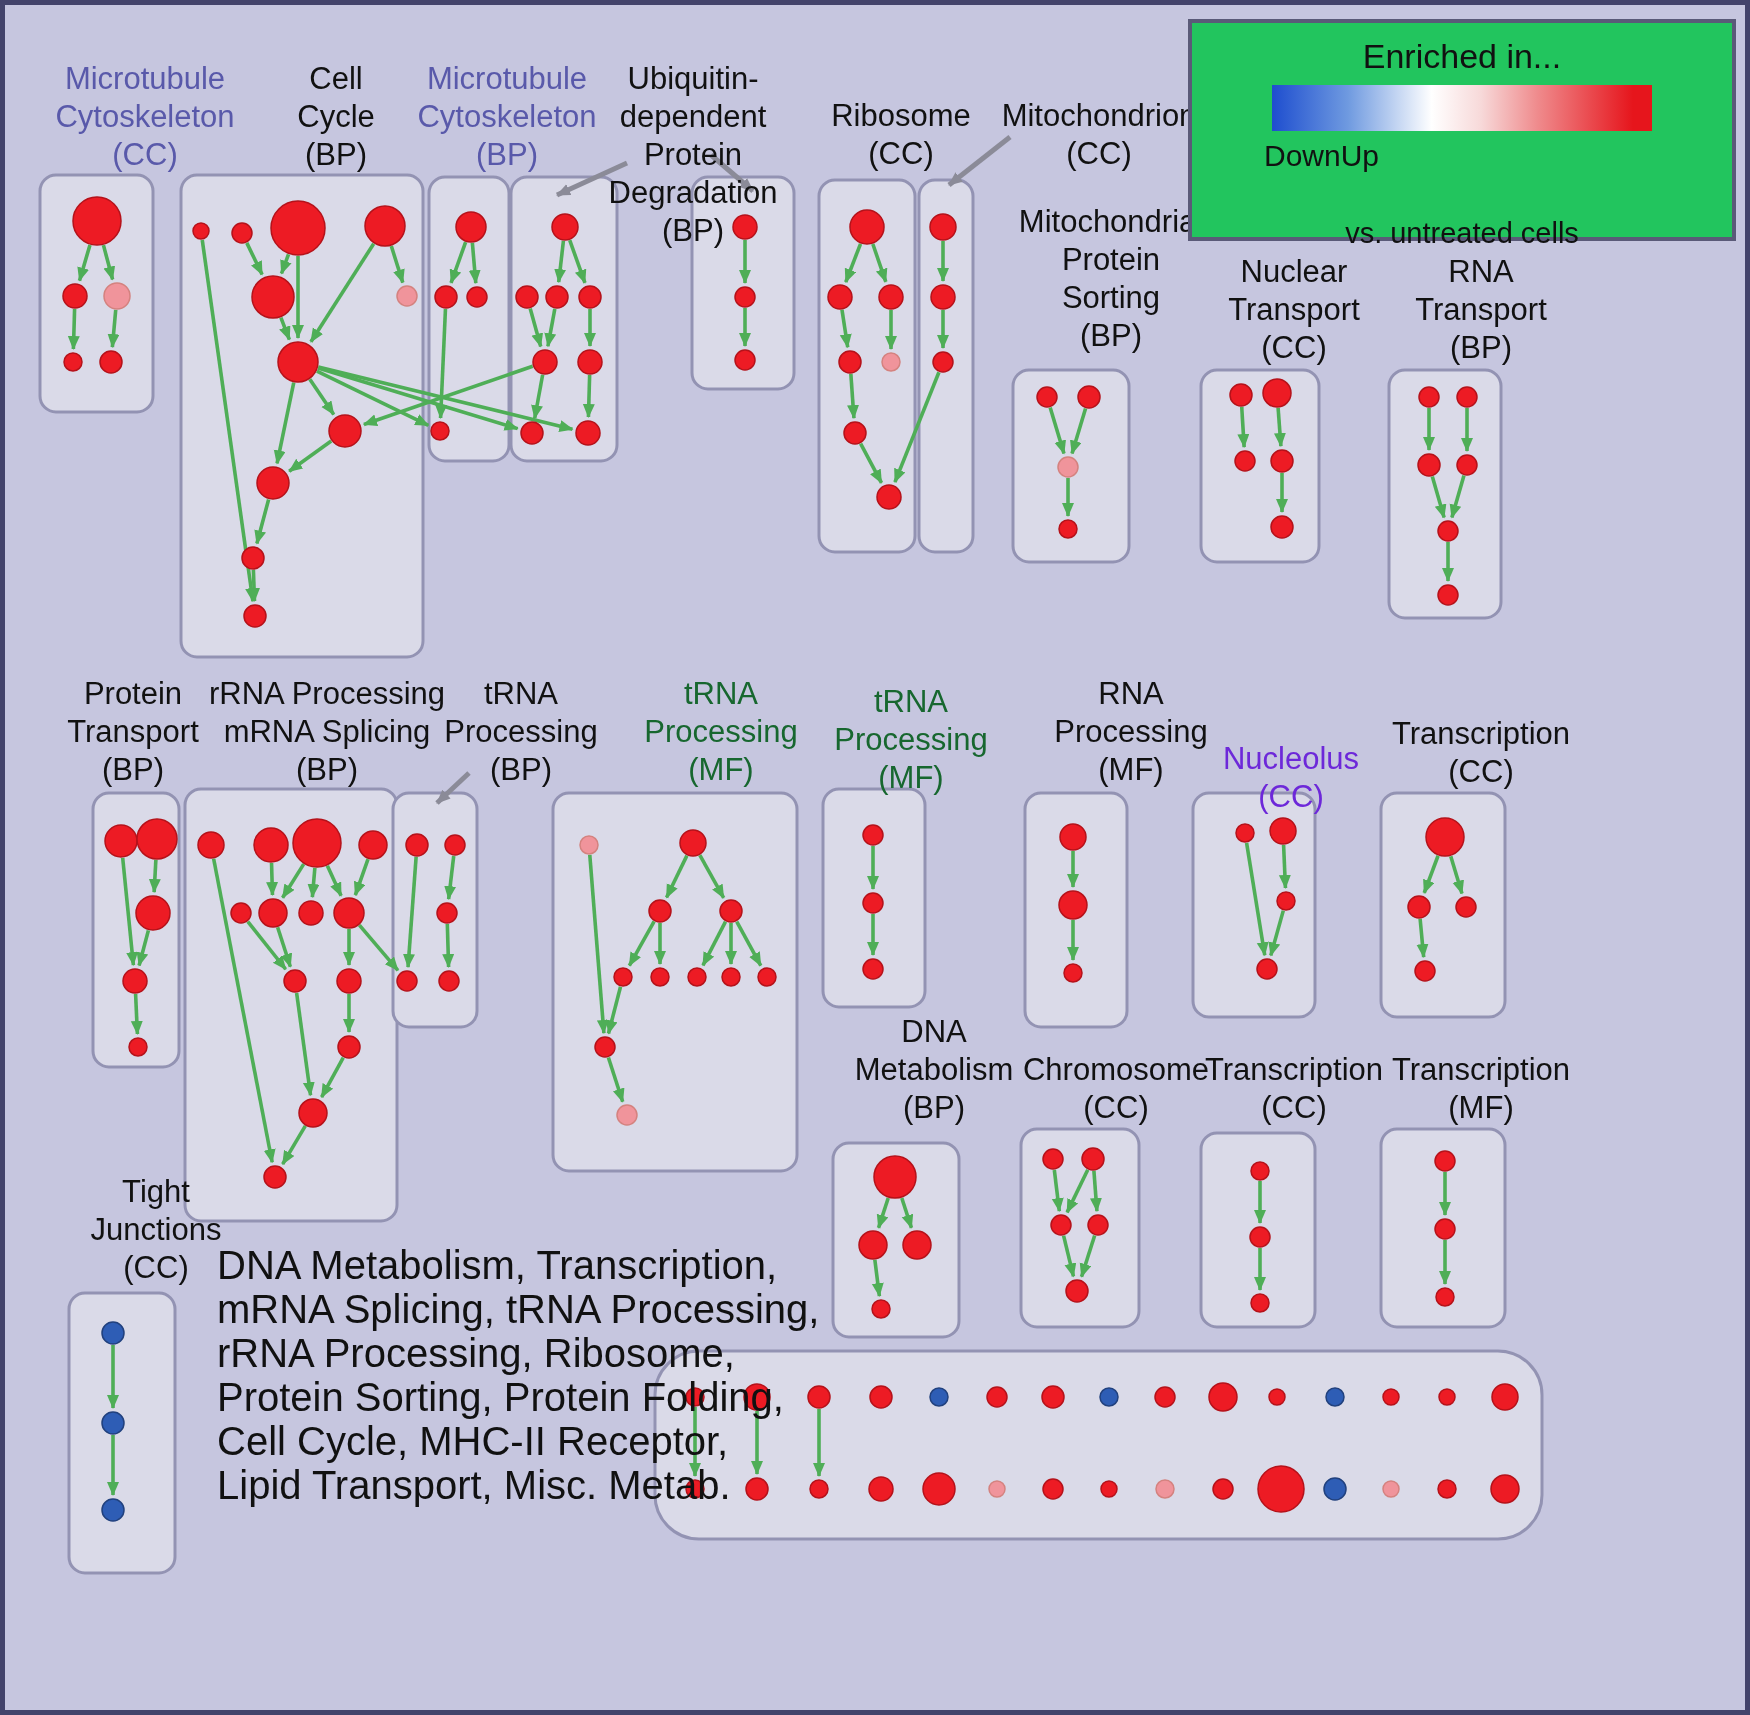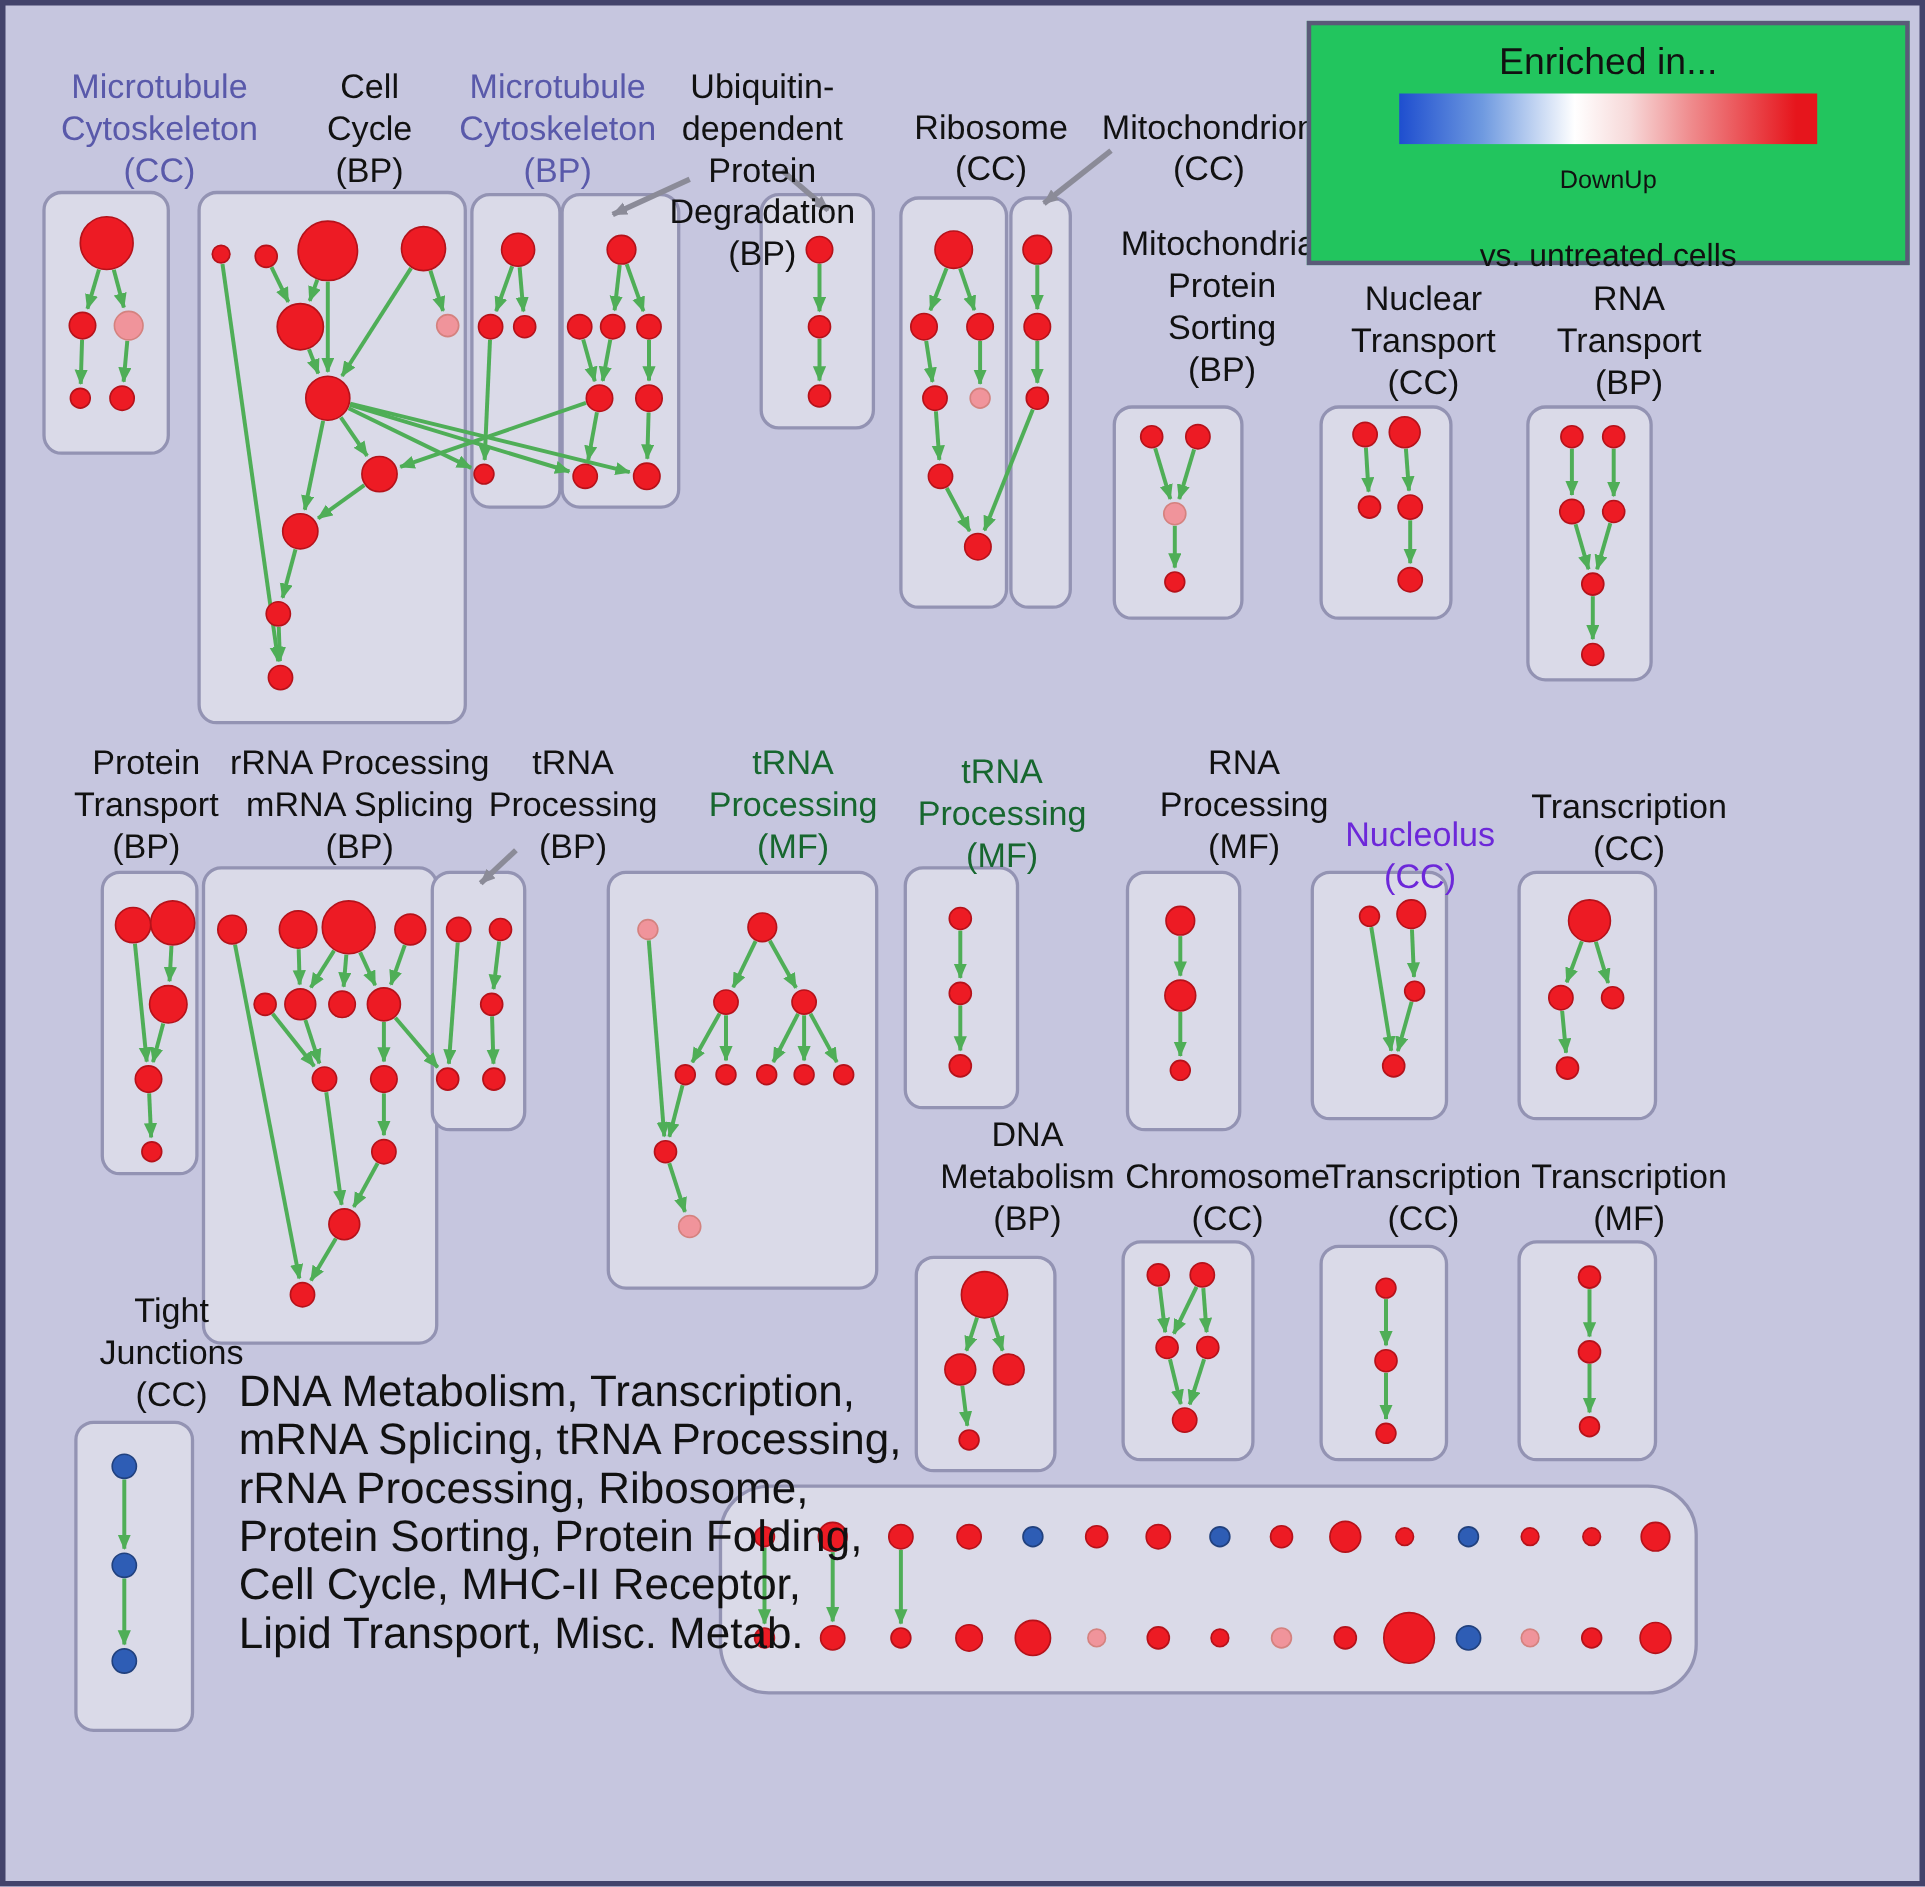--- a/index.html
+++ b/index.html
@@ -21,21 +21,21 @@
     white-space:pre-line; font-size:40px; line-height:44px; color:#111;
   }
   .legend {
     position:absolute; left:1183px; top:14px; width:548px; height:222px;
     background:#22c55e; border:4px solid #5a5a78;
   }
   .legend-title { margin-top:14px; text-align:center; font-size:34px; color:#111; }
   .legend-bar { position:absolute; left:80px; right:80px; top:62px; height:46px; }
   .legend-ends {
     position:absolute; top:116px; left:72px; right:72px;
-    display:flex; justify-content:center; font-size:23px; color:#111;margin-top:11px;
+    display:flex; justify-content:flex-start; font-size:30px; color:#111;
   }
   .legend-sub { position:absolute; width:100%; text-align:center; font-size:29px; line-height:36px; color:#111; }
   .legend-sub1 { top:158px; }
   .legend-sub2 { top:192px; }
 </style>
 </head>
 <body>
 
 <div id="canvas">
   <svg id="net" width="1750" height="1715">

